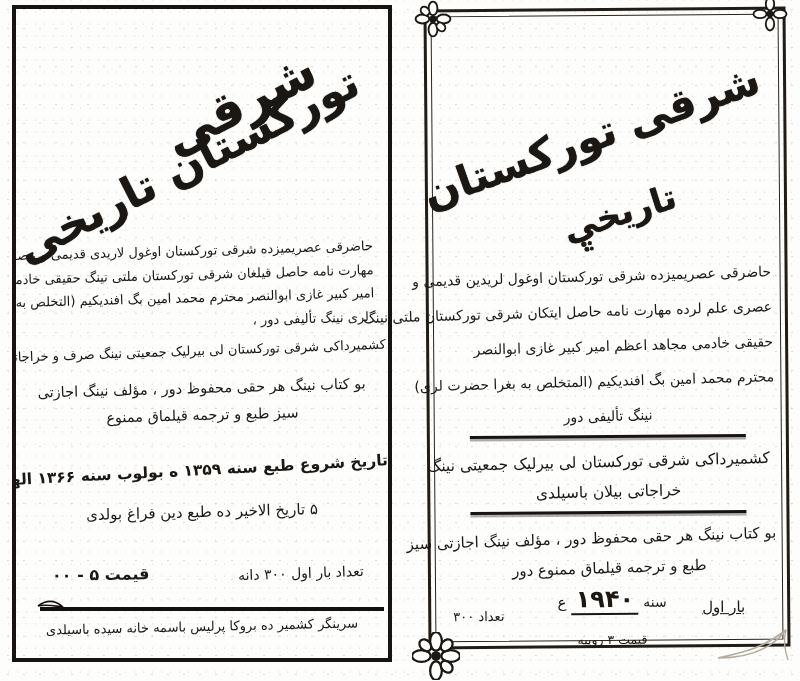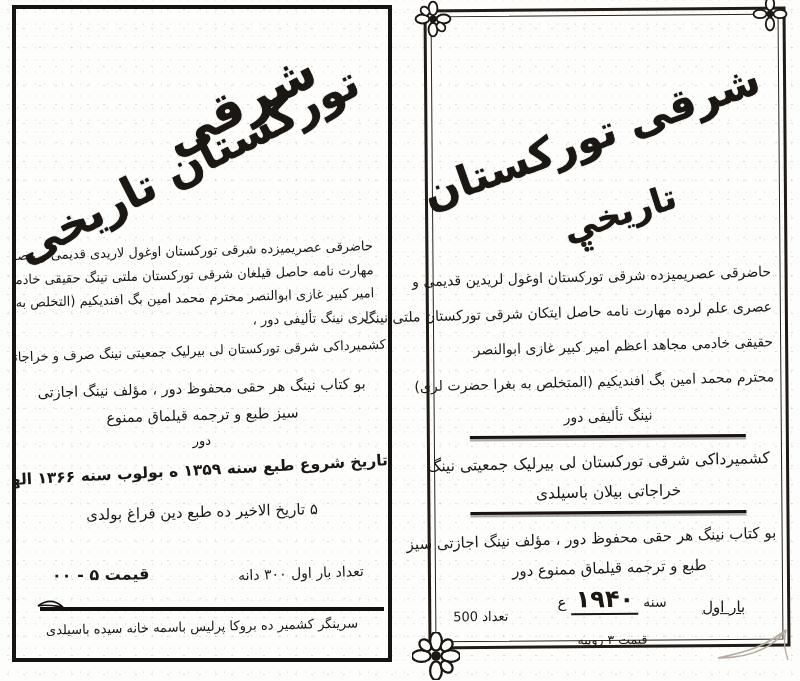--- a/index.html
+++ b/index.html
@@ -72,21 +72,20 @@
     <div>امیر کبیر غازی ابوالنصر محترم محمد امین بگ افندیکیم (التخلص به بغرا) حضرت</div>
     <div class="short">لری نینگ تألیفی دور ،</div>
   </div>
 
   <div class="t" id="lp-funding">کشمیرداکی شرقی تورکستان لی بیرلیک جمعیتی نینگ صرف و خراجاتی بیلان باسیلدی</div>
 
   <div class="t" id="lp-copy">
     <div>بو کتاب نینگ هر حقی محفوظ دور ، مؤلف نینگ اجازتی</div>
     <div>سیز طبع و ترجمه قیلماق ممنوع</div>
   </div>
-  <div class="t" id="lp-copy-tail">دور</div>
 
   <div class="t" id="lp-date1">تاریخ شروع طبع سنه ۱۳۵۹ ه بولوب سنه ۱۳۶۶ الهجریه</div>
   <div class="t" id="lp-date2">۵ تاریخ الاخیر ده طبع دین فراغ بولدی</div>
 
   <div class="t" id="lp-edition">تعداد بار اول ۳۰۰ دانه</div>
   <div class="t" id="lp-price">قیمت ۵ - ۰۰</div>
 
   <div class="t" id="lp-rule">
     <span class="flourish">
       <svg width="28" height="14" viewBox="0 0 28 14">
@@ -135,21 +134,21 @@
 
   <div class="t" id="rp-edition">بار اول</div>
 
   <div class="t" id="rp-year">
     <span class="yr-pre">سنه</span>
     <span class="yr-val">۱۹۴۰</span>
     <span class="yr-suf">ع</span>
   </div>
 
   <div class="t" id="rp-price">قیمت ۳ روپیه</div>
-  <div class="t" id="rp-count">تعداد 500</div>
+  <div class="t" id="rp-count">تعداد ۳۰۰</div>
 </div>
 
 <div class="corner" id="flower-tl">
   <svg width="38" height="38" viewBox="0 0 36 36">
       <g fill="#fdfdfb" stroke="#1b1713" stroke-width="1.8">
         <ellipse cx="18" cy="8" rx="4.2" ry="6.5"></ellipse>
         <ellipse cx="18" cy="28" rx="4.2" ry="6.5"></ellipse>
         <ellipse cx="8" cy="18" rx="6.5" ry="4.2"></ellipse>
         <ellipse cx="28" cy="18" rx="6.5" ry="4.2"></ellipse>
         <ellipse cx="10.5" cy="10.5" rx="3.6" ry="4.6" transform="rotate(-45 10.5 10.5)"></ellipse>

